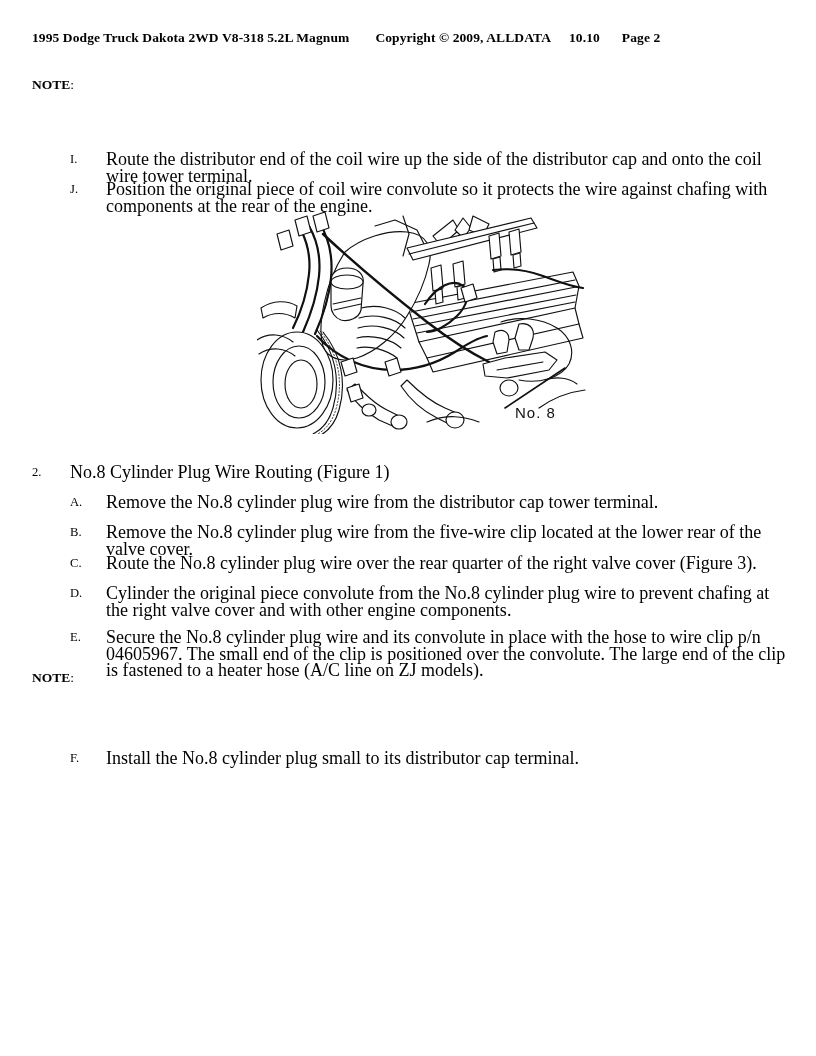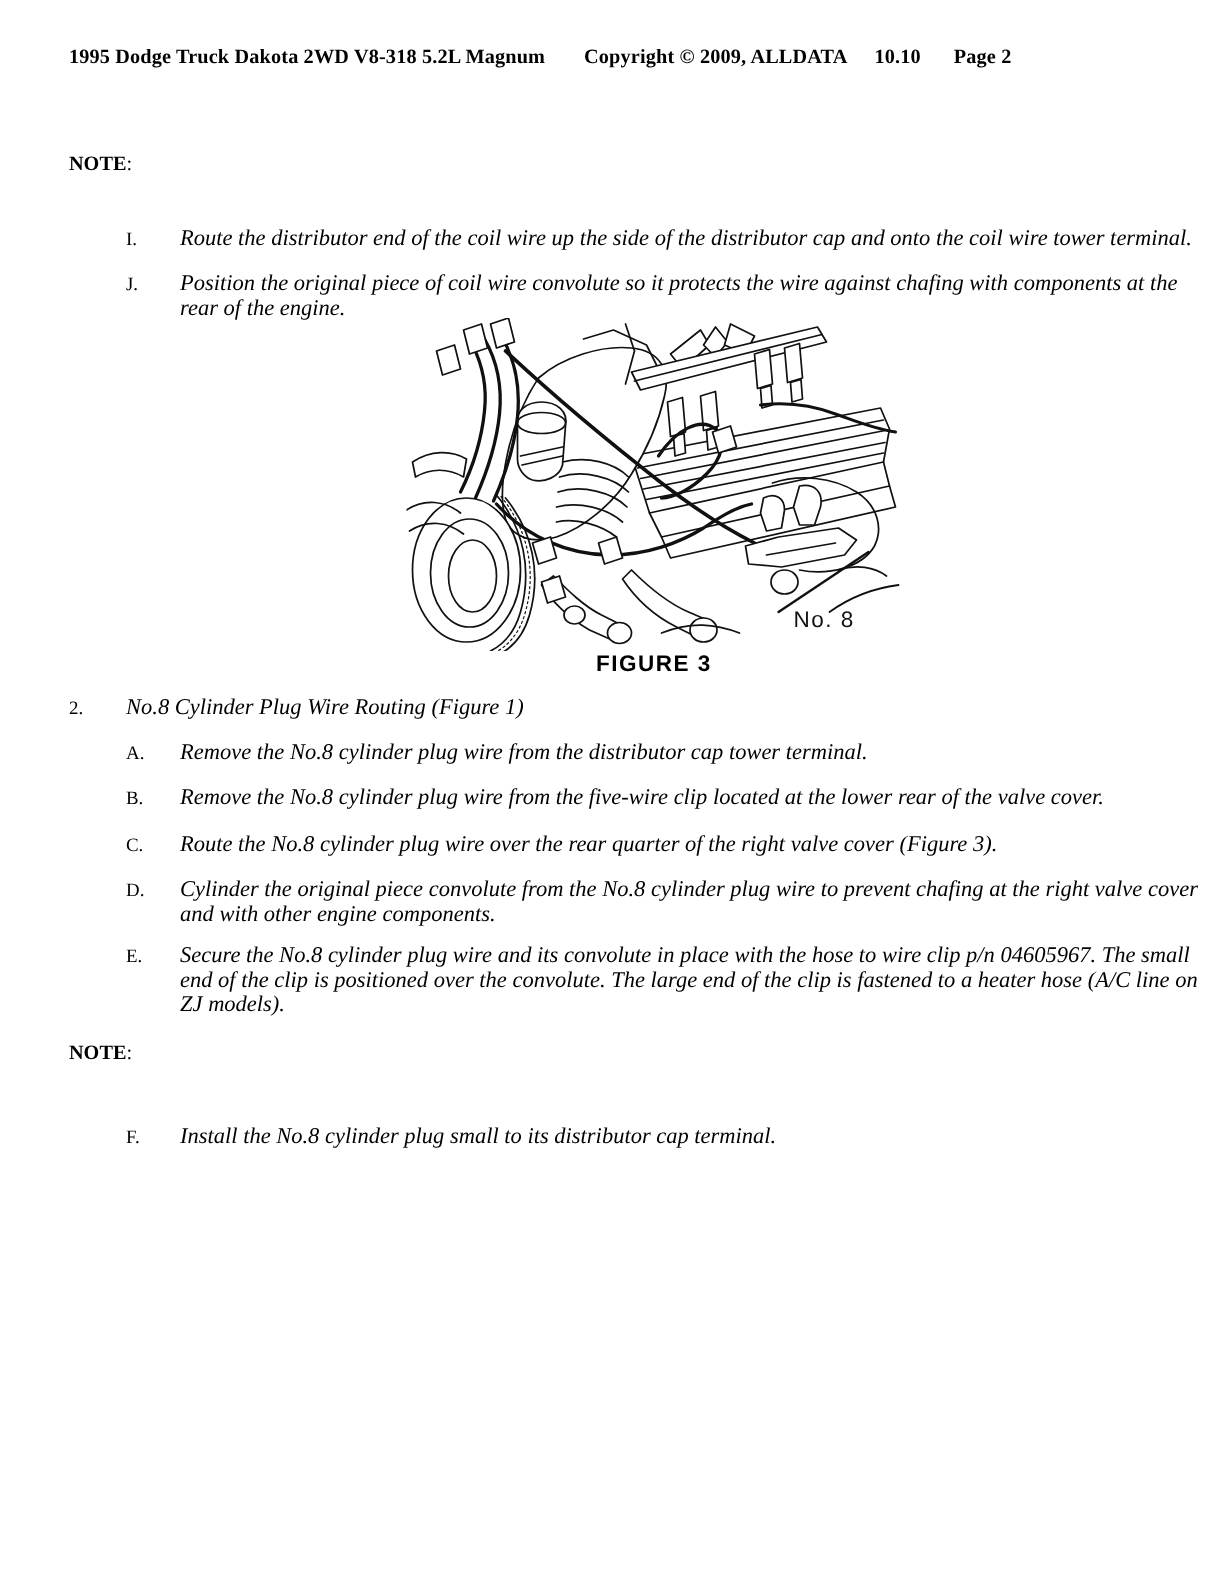--- a/index.html
+++ b/index.html
@@ -11,21 +11,21 @@
     width: 816px;
     height: 1056px;
     position: relative;
     font-family: "Liberation Serif", "DejaVu Serif", serif;
     color: #000000;
     overflow: hidden;
   }
 
   .page {
     position: absolute;
-    left: 16px; top: 0;
+    left: 2px; top: 0;
     width: 800px;
     height: 1056px;
   }
 
   
   .doc-header {
     position: absolute;
     left: 30px;
     top: 30px;
     width: 760px;
@@ -41,21 +41,20 @@
   
   .note-block {
     position: absolute;
     left: 30px;
     width: 762px;
   }
   .note-label {
     font-size: 13.5px;
     font-weight: bold;
     line-height: 17px;
-    margin-top: 24px;
   }
   .note-label .colon { font-weight: normal; }
   .note-body {
     margin-left: 22px;
     font-size: 13.2px;
     line-height: 17.2px;
     text-align: left;
   }
 
   
@@ -68,24 +67,23 @@
     padding-left: 38px;
   }
   .step-marker {
     position: absolute;
     left: 0;
     top: 0;
     font-size: 12.6px;
     line-height: 16.5px;
   }
   .step-text {
-    font-size: 15px;
+    font-size: 18px;
     line-height: 16.5px;
     display: block;
-    font-style: italic;
   }
 
   .lvl-1 { left: 30px; width: 762px; }
   .lvl-2 { left: 68px; width: 724px; }
 
   .lvl-1 .step-row { padding-left: 38px; }
   .lvl-2 .step-row { padding-left: 36px; }
 
   
   .figure-wrap {
@@ -272,21 +270,20 @@
         <ellipse cx="112" cy="198" rx="7" ry="6" fill="#fff"></ellipse>
 
         <path d="M248 196 L308 156" stroke-width="1.6"></path>
         <path d="M170 210 C190 202 206 204 222 210" stroke-width="1.2"></path>
         <path d="M282 196 C296 186 312 180 328 178" stroke-width="1.2"></path>
       </g>
 
       <text class="fig-callout" x="258" y="206" fill="#111" font-family="Liberation Sans, DejaVu Sans, sans-serif" font-size="15" letter-spacing="1">No.  8</text>
     </svg>
 
-    <div class="figure-caption">FIGURE 3</div>
   </div>
 
   <div class="step lvl-1" style="top:464px;">
     <div class="step-row">
       <span class="step-marker">2.</span>
       <span class="step-text">No.8 Cylinder Plug Wire Routing (Figure 1)</span>
     </div>
   </div>
 
   <div class="step lvl-2" style="top:494px;">

